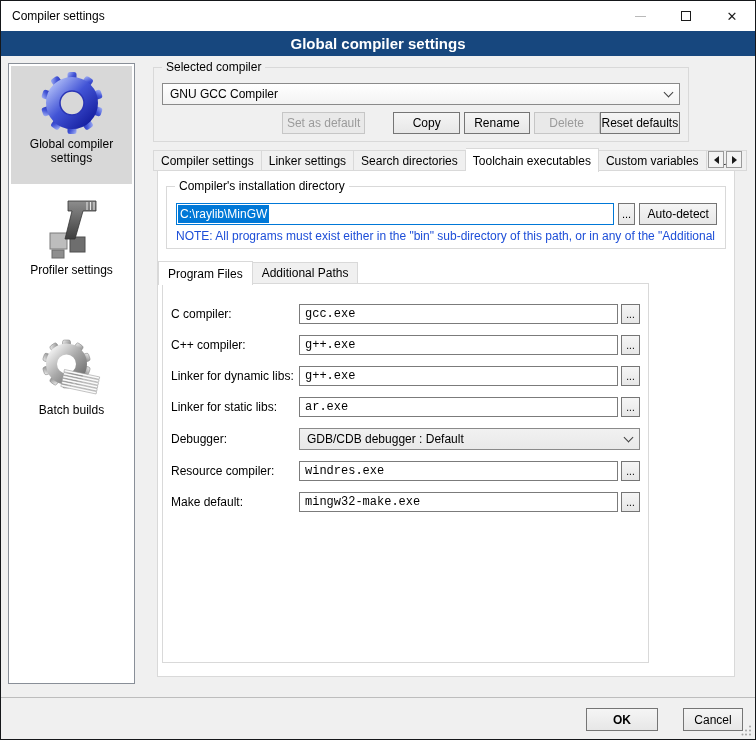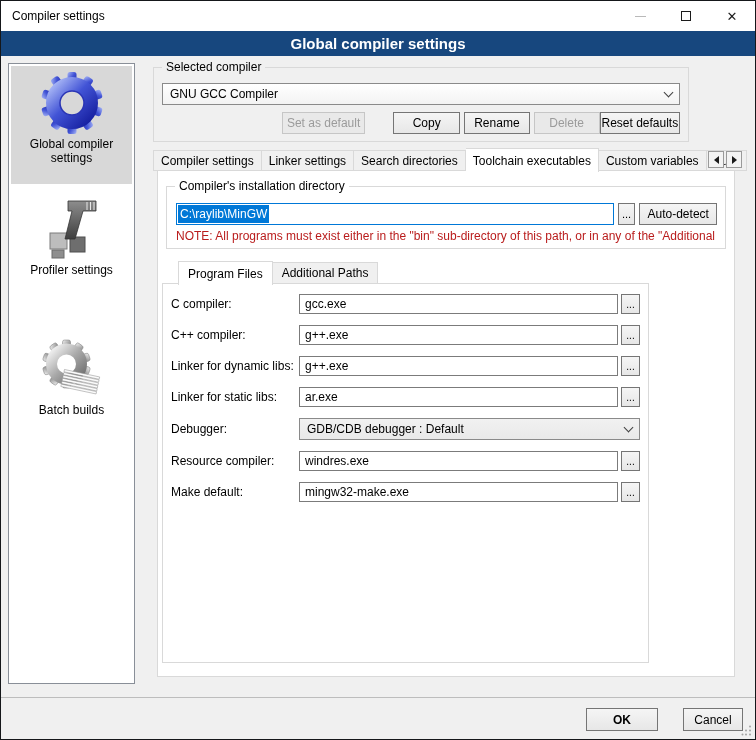--- a/index.html
+++ b/index.html
@@ -70,33 +70,33 @@
   .page { position:absolute; left:156px; top:169px; width:578px; height:507px; background:#ffffff;
           border:1px solid #d9d9d9; z-index:2; }
   .grp-install { left:8px; top:15px; width:560px; height:63px; }
   .grp-install > .glabel { background:#ffffff; }
   .pathrow { position:absolute; left:9px; top:16px; right:8px; height:22px; display:flex; }
   .path-box { width:440px; height:22px; border:1px solid #0078d7; background:#ffffff; display:flex;
               align-items:center; padding:0 1px; }
   .path-box .sel { background:#0078d7; color:#ffffff; padding:2px 2px; }
   .mini-btn { width:18px; height:22px; margin-left:4px; font-size:11px; }
   .auto-btn { width:78px; height:22px; margin-left:4px; }
-  .note { position:absolute; left:9px; top:42px; right:1px; color:#b91c1c; white-space:nowrap; overflow:hidden; }
-
-  
-  .ptabs { position:absolute; left:20px; top:89px; display:flex; align-items:flex-end; height:24px; }
+  .note { position:absolute; left:9px; top:42px; right:1px; color:#1d4ed8; white-space:nowrap; overflow:hidden; }
+
+  
+  .ptabs { position:absolute; left:0; top:89px; display:flex; align-items:flex-end; height:24px; }
   .ptab { height:22px; padding:0 9px; display:flex; align-items:center; background:#f0f0f0;
           border:1px solid #d9d9d9; border-left:none; cursor:default; }
   .ptab.active { height:24px; background:#ffffff; border-bottom:none; margin-bottom:-1px; z-index:3; position:relative;
                  border-left:1px solid #d9d9d9; }
   .pbox { position:absolute; left:4px; top:112px; width:487px; height:380px; border:1px solid #d9d9d9;
-          background:#ffffff; padding:10px 8px 0; }
+          background:#ffffff; padding:20px 8px 0; }
   .frow { display:flex; align-items:center; margin-bottom:11px; }
   .frow .flabel { width:128px; flex:none; }
-  .txt { flex:1; height:20px; border:1px solid #7b7b7b; background:#fff; font-family:Liberation Sans, sans-serif;
+  .txt { flex:1; height:20px; border:1px solid #7b7b7b; background:#fff; font-family:Liberation Mono, monospace;
          font-size:12px; padding:0 5px; outline:none; }
   .frow .mini-btn2 { width:19px; height:20px; margin-left:3px; font-size:10px; flex:none; }
   .dropdown { flex:1; height:22px; border:1px solid #8a8a8a; background:linear-gradient(#f1f1f1,#e9e9e9);
               display:flex; align-items:center; padding:0 7px;gap:43px; }
 
   
   .divider { position:absolute; left:0; top:696px; width:754px; height:1px; background:#bdbdbd; }
   .ok-btn { position:absolute; left:585px; top:707px; width:72px; height:23px;font-weight:bold; }
   .cancel-btn { position:absolute; left:682px; top:707px; width:60px; height:23px; }
   .grip { position:absolute; right:3px; bottom:3px; }

